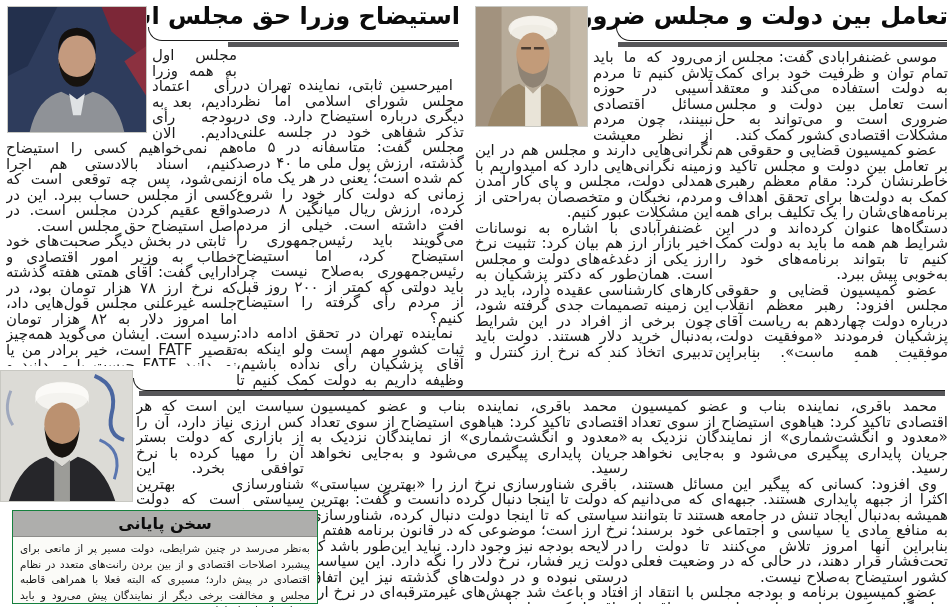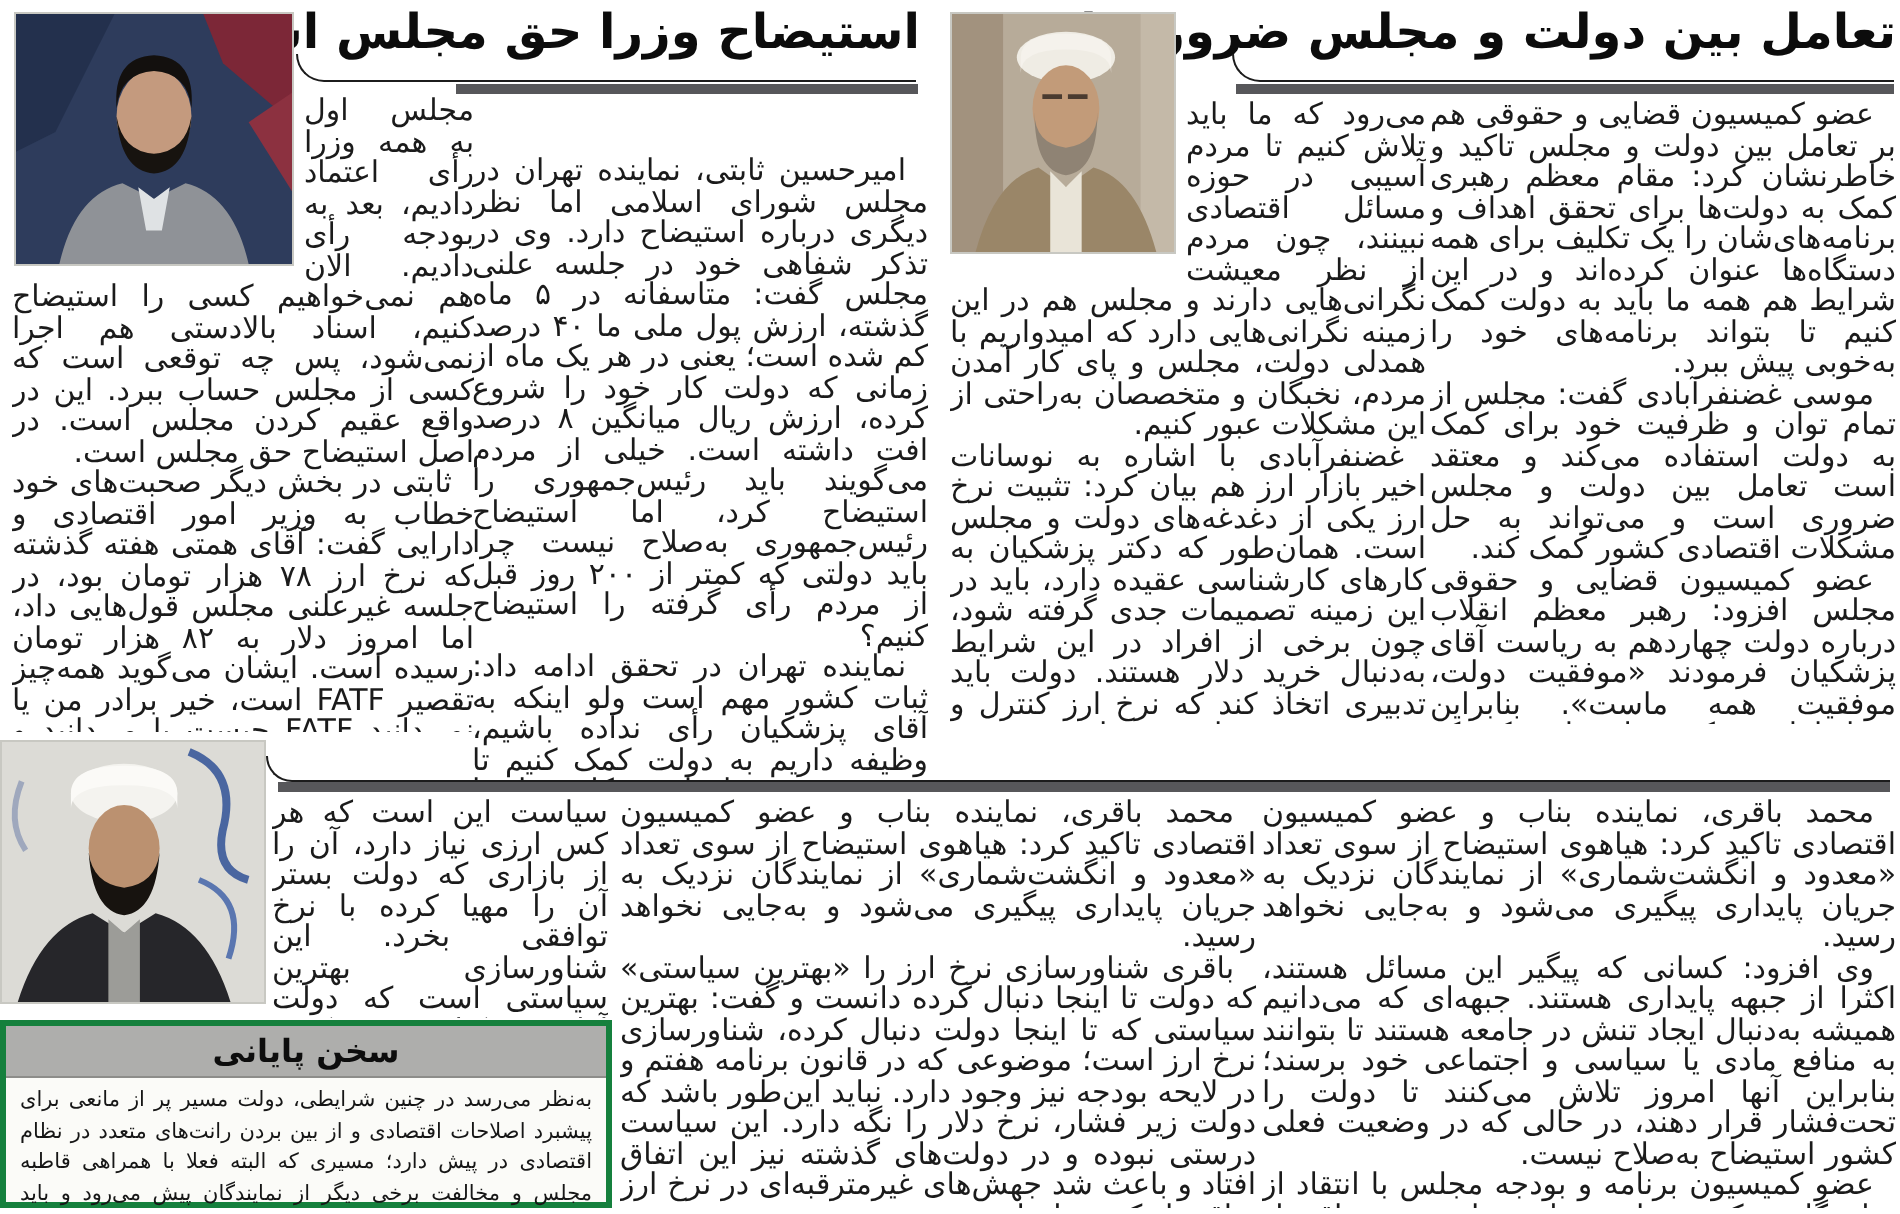--- a/index.html
+++ b/index.html
@@ -35,21 +35,21 @@
   .c-tl-r{right:2px;top:48px;width:228px;height:318px;margin-top:30px;}
   .c-tl-l{left:6px;top:48px;width:231px;height:318px;}
   .c-tr-r{right:2px;top:50px;width:233px;height:312px;}
   .c-tr-l{left:5px;top:50px;width:238px;height:312px;}
   .c-bt-r{right:2px;top:31px;width:317px;height:205px;}
   .c-bt-m{left:310px;top:31px;width:318px;height:205px;}
   .c-bt-l{left:136px;top:31px;width:168px;height:110px;}
   .spacer{float:left;}
   .sp-tl{width:146px;height:86px;}
   .sp-tr{width:118px;height:78px;}
-  .final-box{position:absolute;left:0;top:142px;width:306px;height:94px;border:3px solid #15803d;
+  .final-box{position:absolute;left:12px;top:142px;width:306px;height:94px;border:1px solid #15803d;
              background:#fbfbf8;box-sizing:border-box;}
   .final-head{height:25px;background:#aeaeac;border-bottom:1px solid #8d8d8a;display:flex;
               align-items:center;justify-content:center;font-weight:bold;font-size:16px;color:#0d0d0d;}
   .final-body{padding:4px 7px 0 7px;font-size:10.5px;line-height:15.5px;text-align:justify;color:#161616;}
 </style>
 </head>
 <body>
 
 <div class="page">
 
@@ -94,22 +94,22 @@
         <ellipse cx="58" cy="22" rx="25" ry="13" fill="#efece4"></ellipse>
         <path d="M35 22 Q35 10 58 10 Q81 10 81 22 L81 30 Q81 18 58 18 Q35 18 35 30 Z" fill="#f5f2ec"></path>
         <ellipse cx="58" cy="48" rx="17" ry="22" fill="#c29b79"></ellipse>
         <path d="M46 42 h10 M59 42 h10" stroke="#4a3b30" stroke-width="2.5" fill="none"></path>
         <path d="M42 50 Q42 80 58 82 Q74 80 74 50 Q74 66 58 68 Q42 66 42 50 Z" fill="#8f8374"></path>
         <path d="M12 121 Q22 84 44 78 L58 88 L72 78 Q94 84 104 121 Z" fill="#9a8668"></path>
         <path d="M50 80 L58 88 L66 80 L66 121 L50 121 Z" fill="#e9e4d8"></path>
       </svg>
     </figure>
     <div class="art-col c-tr-r">
+      <p>موسی غضنفرآبادی گفت: مجلس از تمام توان و ظرفیت خود برای کمک به دولت استفاده می‌کند و معتقد است تعامل بین دولت و مجلس ضروری است و می‌تواند به حل مشکلات اقتصادی کشور کمک کند.</p>
       <p>عضو کمیسیون قضایی و حقوقی هم بر تعامل بین دولت و مجلس تاکید و خاطرنشان کرد: مقام معظم رهبری کمک به دولت‌ها برای تحقق اهداف و برنامه‌های‌شان را یک تکلیف برای همه دستگاه‌ها عنوان کرده‌اند و در این شرایط هم همه ما باید به دولت کمک کنیم تا بتواند برنامه‌های خود را به‌خوبی پیش ببرد.</p>
-      <p>موسی غضنفرآبادی گفت: مجلس از تمام توان و ظرفیت خود برای کمک به دولت استفاده می‌کند و معتقد است تعامل بین دولت و مجلس ضروری است و می‌تواند به حل مشکلات اقتصادی کشور کمک کند.</p>
       <p>عضو کمیسیون قضایی و حقوقی مجلس افزود: رهبر معظم انقلاب درباره دولت چهاردهم به ریاست آقای پزشکیان فرمودند «موفقیت دولت، موفقیت همه ماست». بنابراین شرایط امروز کشور اقتضا می‌کند که به دولت کمک کنیم و مجلس هم از تمام توان و ظرفیت خود برای کمک به دولت استفاده می‌کند و معتقد است که تعامل و همکاری بین قوای مقننه و اجرایی می‌تواند به حل مشکلات اقتصادی کشور کمک کند. نماینده مردم بم در مجلس شورای اسلامی خاطرنشان کرد: شرایط منطقه‌ای، بین‌المللی و داخلی به‌گونه‌ای پیش</p>
     </div>
     <div class="art-col c-tr-l">
       <div class="spacer sp-tr"></div>
       <p class="cont">می‌رود که ما باید تلاش کنیم تا مردم آسیبی در حوزه مسائل اقتصادی نبینند، چون مردم از نظر معیشت نگرانی‌هایی دارند و مجلس هم در این زمینه نگرانی‌هایی دارد که امیدواریم با همدلی دولت، مجلس و پای کار آمدن مردم، نخبگان و متخصصان به‌راحتی از این مشکلات عبور کنیم.</p>
       <p>غضنفرآبادی با اشاره به نوسانات اخیر بازار ارز هم بیان کرد: تثبیت نرخ ارز یکی از دغدغه‌های دولت و مجلس است. همان‌طور که دکتر پزشکیان به کارهای کارشناسی عقیده دارد، باید در این زمینه تصمیمات جدی گرفته شود، چون برخی از افراد در این شرایط به‌دنبال خرید دلار هستند. دولت باید تدبیری اتخاذ کند که نرخ ارز کنترل و مدیریت شود. ما هم در این زمینه به دولت کمک خواهیم کرد که اگر مسیری اشتباه طی شده یا تصمیمی در زمان و شرایط مناسب اتخاذ نشده است، اصلاح و بازنگری شود تا مردم در این زمینه آسیبی نبینند.</p>
     </div>
   </section>
 
   <section class="article art-bt">

